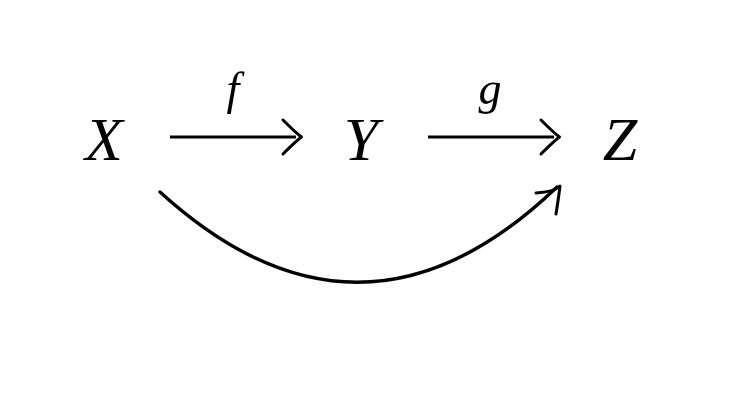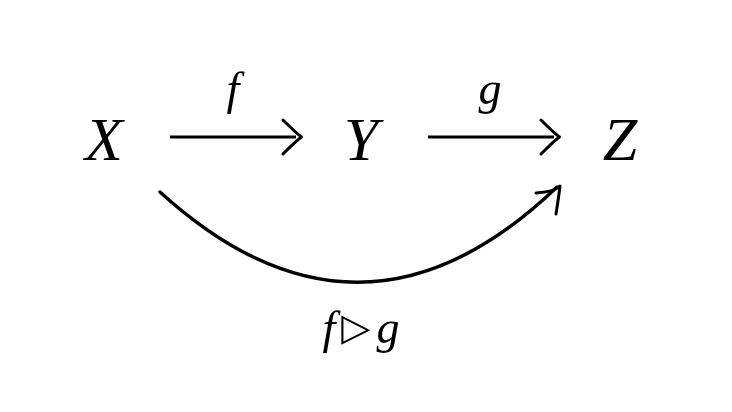--- a/index.html
+++ b/index.html
@@ -87,17 +87,14 @@
   <div class="obj-label" style="left:104px; top:108px;">X</div>
 
   <div class="obj-label" style="left:361px; top:108px;">Y</div>
 
   <div class="obj-label" style="left:620px; top:108px;">Z</div>
 
   <div class="morph-label" style="left:233px; top:66px;">f</div>
 
   <div class="morph-label" style="left:490px; top:66px;">g</div>
 
-  <div class="composite-label" style="left:361px; top:305px;">
-    <span class="italic-part">f</span><span class="op-sym">▷</span><span class="italic-part">g</span>
-  </div>
 
 </div>
 
 </body></html>

